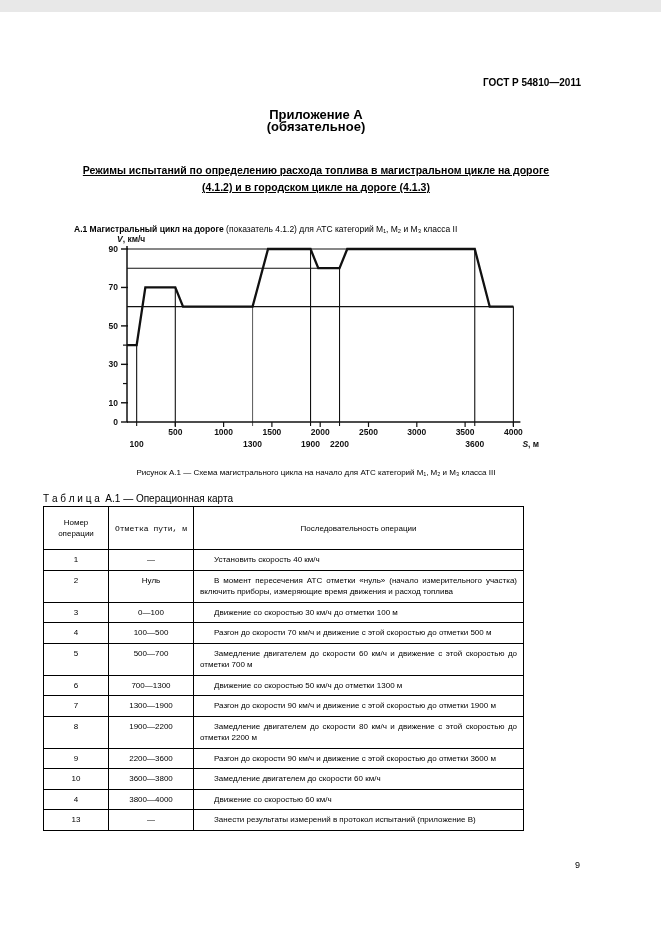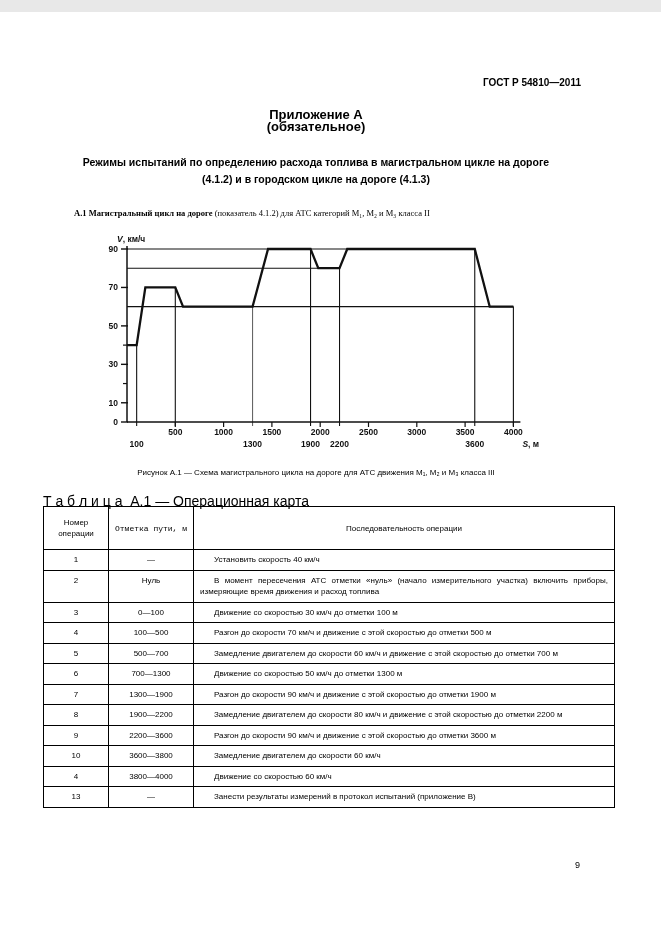--- a/index.html
+++ b/index.html
@@ -15,36 +15,35 @@
   }
   .hdr-right {
     position:absolute; top:65px; right:80px;
     font-size:10px; font-weight:bold;
   }
   .center-col {
     position:absolute; left:43px; width:546px;
     text-align:center;
   }
   .appendix { top:97px; font-size:13px; font-weight:bold; line-height:11.5px; }
-  .main-title { top:142px; font-size:10.5px; font-weight:bold; line-height:17px; }
+  .main-title { top:150px; font-size:10.5px; font-weight:bold; line-height:17px;text-decoration:underline; }
   .section-a1 {
-    position:absolute; top:196px; left:74px;
+    position:absolute; top:212px; left:74px;
     font-size:8.5px;
-    font-family:Liberation Serif, serif;
   }
   .section-a1 .b { font-weight:bold; }
   .chart-wrap { position:absolute; top:222px; left:100px; width:450px; height:232px; }
   svg text { font-family:"Liberation Sans", sans-serif; font-size:8.5px; font-weight:bold; fill:#111; }
   .fig-caption { top:456px; font-size:8px; }
   .tbl-caption {
-    position:absolute; top:481px; left:43px; font-size:14px;
+    position:absolute; top:481px; left:43px; font-size:10px;
   }
   table.ops {
     position:absolute; top:494px; left:43px;
-    width:572px;
+    width:481px;
     border-collapse:collapse;
     font-size:8px;
   }
   table.ops th, table.ops td { border:1px solid #000; }
   table.ops th {
     font-weight:normal; text-align:center; vertical-align:middle;
     padding:10px 4px; line-height:11px; font-size:8px;
   }
   table.ops td { vertical-align:top; padding:4px 6px; line-height:11.5px; }
   td.c-num { width:65px; text-align:center; }
@@ -122,21 +121,21 @@
         <text x="152.58" y="213" text-anchor="middle">1300</text>
         <text x="210.54000000000002" y="213" text-anchor="middle">1900</text>
         <text x="239.52" y="213" text-anchor="middle">2200</text>
         <text x="374.76" y="213" text-anchor="middle">3600</text>
         <text x="17" y="8" text-anchor="start"><tspan font-style="italic">V</tspan><tspan>, км/ч</tspan></text>
         <text x="422.40000000000003" y="213" text-anchor="start"><tspan font-style="italic">S</tspan><tspan>, м</tspan></text>
         <polyline points="27,111.11200000000001 36.66,111.11200000000001 45.354,53.446 75.30000000000001,53.446 83.028,72.668 152.58,72.668 168.036,15.00200000000001 210.54000000000002,15.00200000000001 218.268,34.22400000000002 239.52,34.22400000000002 247.24800000000002,15.00200000000001 374.76,15.00200000000001 389.733,72.668 413.40000000000003,72.668" fill="none" stroke="#111" stroke-width="2.3" stroke-linejoin="miter"></polyline>
       </svg>
   </div>
 
-  <div class="center-col fig-caption">Рисунок А.1 — Схема магистрального цикла на дороге для АТС движения М₁, М₂ и М₃ класса III</div>
+  <div class="center-col fig-caption">Рисунок А.1 — Схема магистрального цикла на начало для АТС категорий М₁, М₂ и М₃ класса III</div>
 
   <div class="tbl-caption">
     <span>Т а б л и ц а</span>&nbsp;&nbsp;<span>А.1 — Операционная карта</span>
   </div>
 
   <table class="ops">
     <thead>
       <tr>
         <th class="h-num">Номер операции</th>
         <th class="h-mark">Отметка пути, м</th>

